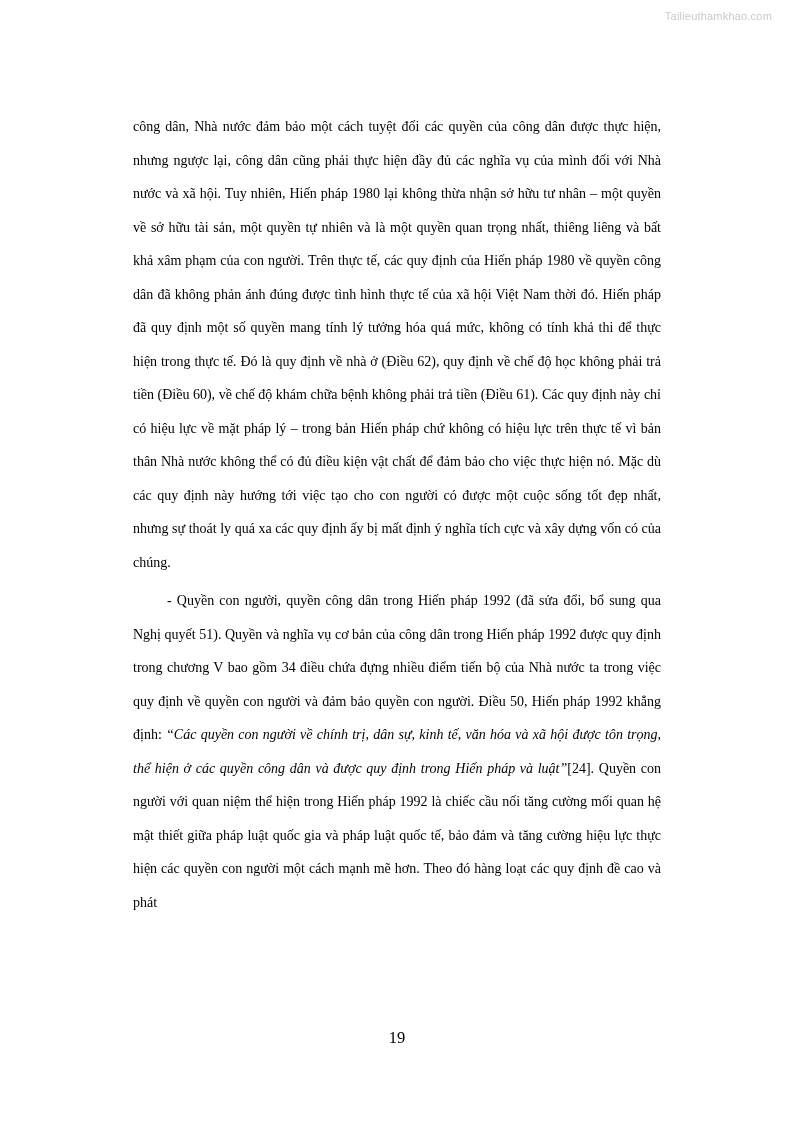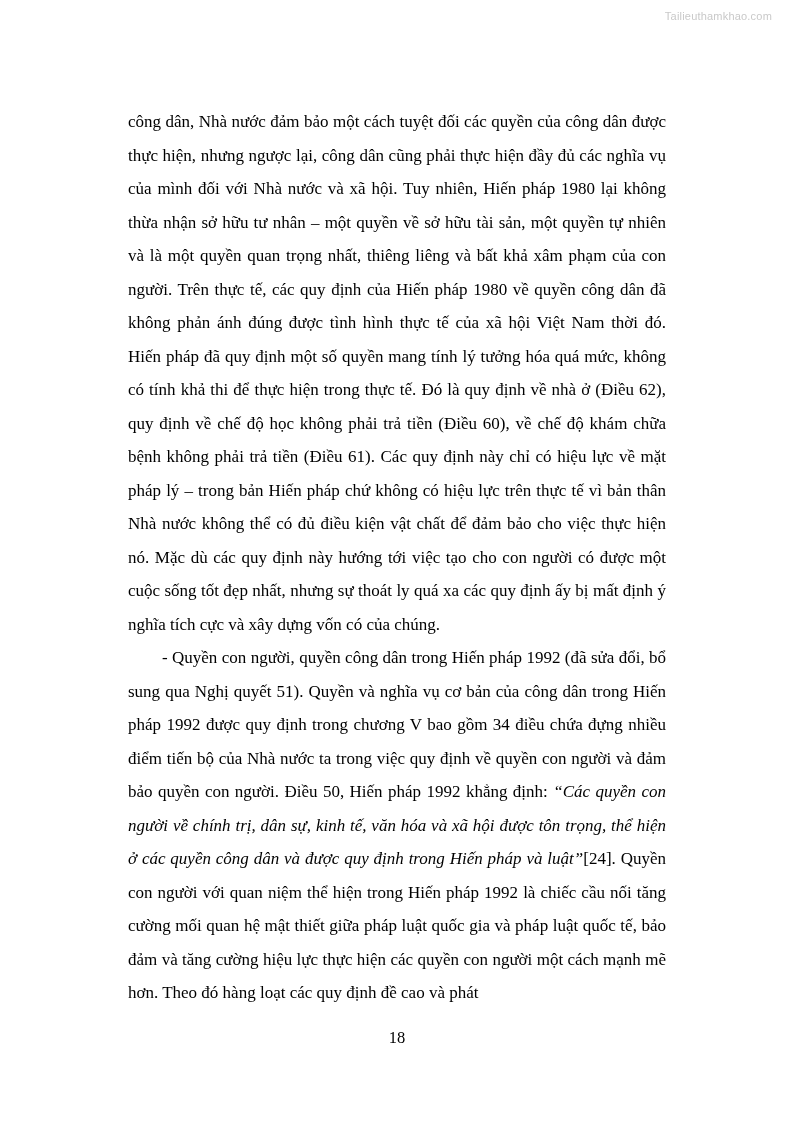--- a/index.html
+++ b/index.html
@@ -31,22 +31,22 @@
     user-select: none;
     margin-left: 16px;
   }
   .content {
     position: absolute;
     left: 128px;
     top: 105px;
     width: 538px;
   }
   .para {
-    margin: 0;
-    font-size: 17px;
+    margin: 5px;
+    font-size: 14px;
     line-height: 33.5px;
     text-align: justify;
     text-justify: inter-word;
     hyphens: none;
   }
   .para + .para {
     margin-top: 0;
   }
   .indent {
     text-indent: 34px;
@@ -76,15 +76,15 @@
     <p class="para">
       <span>công dân, Nhà nước đảm bảo một cách tuyệt đối các quyền của công dân được thực hiện, nhưng ngược lại, công dân cũng phải thực hiện đầy đủ các nghĩa vụ của mình đối với Nhà nước và xã hội. Tuy nhiên, Hiến pháp 1980 lại không thừa nhận sở hữu tư nhân – một quyền về sở hữu tài sản, một quyền tự nhiên và là một quyền quan trọng nhất, thiêng liêng và bất khả xâm phạm của con người. Trên thực tế, các quy định của Hiến pháp 1980 về quyền công dân đã không phản ánh đúng được tình hình thực tế của xã hội Việt Nam thời đó. Hiến pháp đã quy định một số quyền mang tính lý tưởng hóa quá mức, không có tính khả thi để thực hiện trong thực tế. Đó là quy định về nhà ở (Điều 62), quy định về chế độ học không phải trả tiền (Điều 60), về chế độ khám chữa bệnh không phải trả tiền (Điều 61). Các quy định này chỉ có hiệu lực về mặt pháp lý – trong bản Hiến pháp chứ không có hiệu lực trên thực tế vì bản thân Nhà nước không thể có đủ điều kiện vật chất để đảm bảo cho việc thực hiện nó. Mặc dù các quy định này hướng tới việc tạo cho con người có được một cuộc sống tốt đẹp nhất, nhưng sự thoát ly quá xa các quy định ấy bị mất định ý nghĩa tích cực và xây dựng vốn có của chúng.</span>
     </p>
 
     <p class="para indent">
       <span>- Quyền con người, quyền công dân trong Hiến pháp 1992 (đã sửa đổi, bổ sung qua Nghị quyết 51). Quyền và nghĩa vụ cơ bản của công dân trong Hiến pháp 1992 được quy định trong chương V bao gồm 34 điều chứa đựng nhiều điểm tiến bộ của Nhà nước ta trong việc quy định về quyền con người và đảm bảo quyền con người. Điều 50, Hiến pháp 1992 khẳng định: </span><span class="quote">“Các quyền con người về chính trị, dân sự, kinh tế, văn hóa và xã hội được tôn trọng, thể hiện ở các quyền công dân và được quy định trong Hiến pháp và luật”</span><span>[24]. Quyền con người với quan niệm thể hiện trong Hiến pháp 1992 là chiếc cầu nối tăng cường mối quan hệ mật thiết giữa pháp luật quốc gia và pháp luật quốc tế, bảo đảm và tăng cường hiệu lực thực hiện các quyền con người một cách mạnh mẽ hơn. Theo đó hàng loạt các quy định đề cao và phát</span>
     </p>
 
   </div>
 
-  <div class="pagenum">18</div>
+  <div class="pagenum">19</div>
 
 </div>
 
 </body></html>

